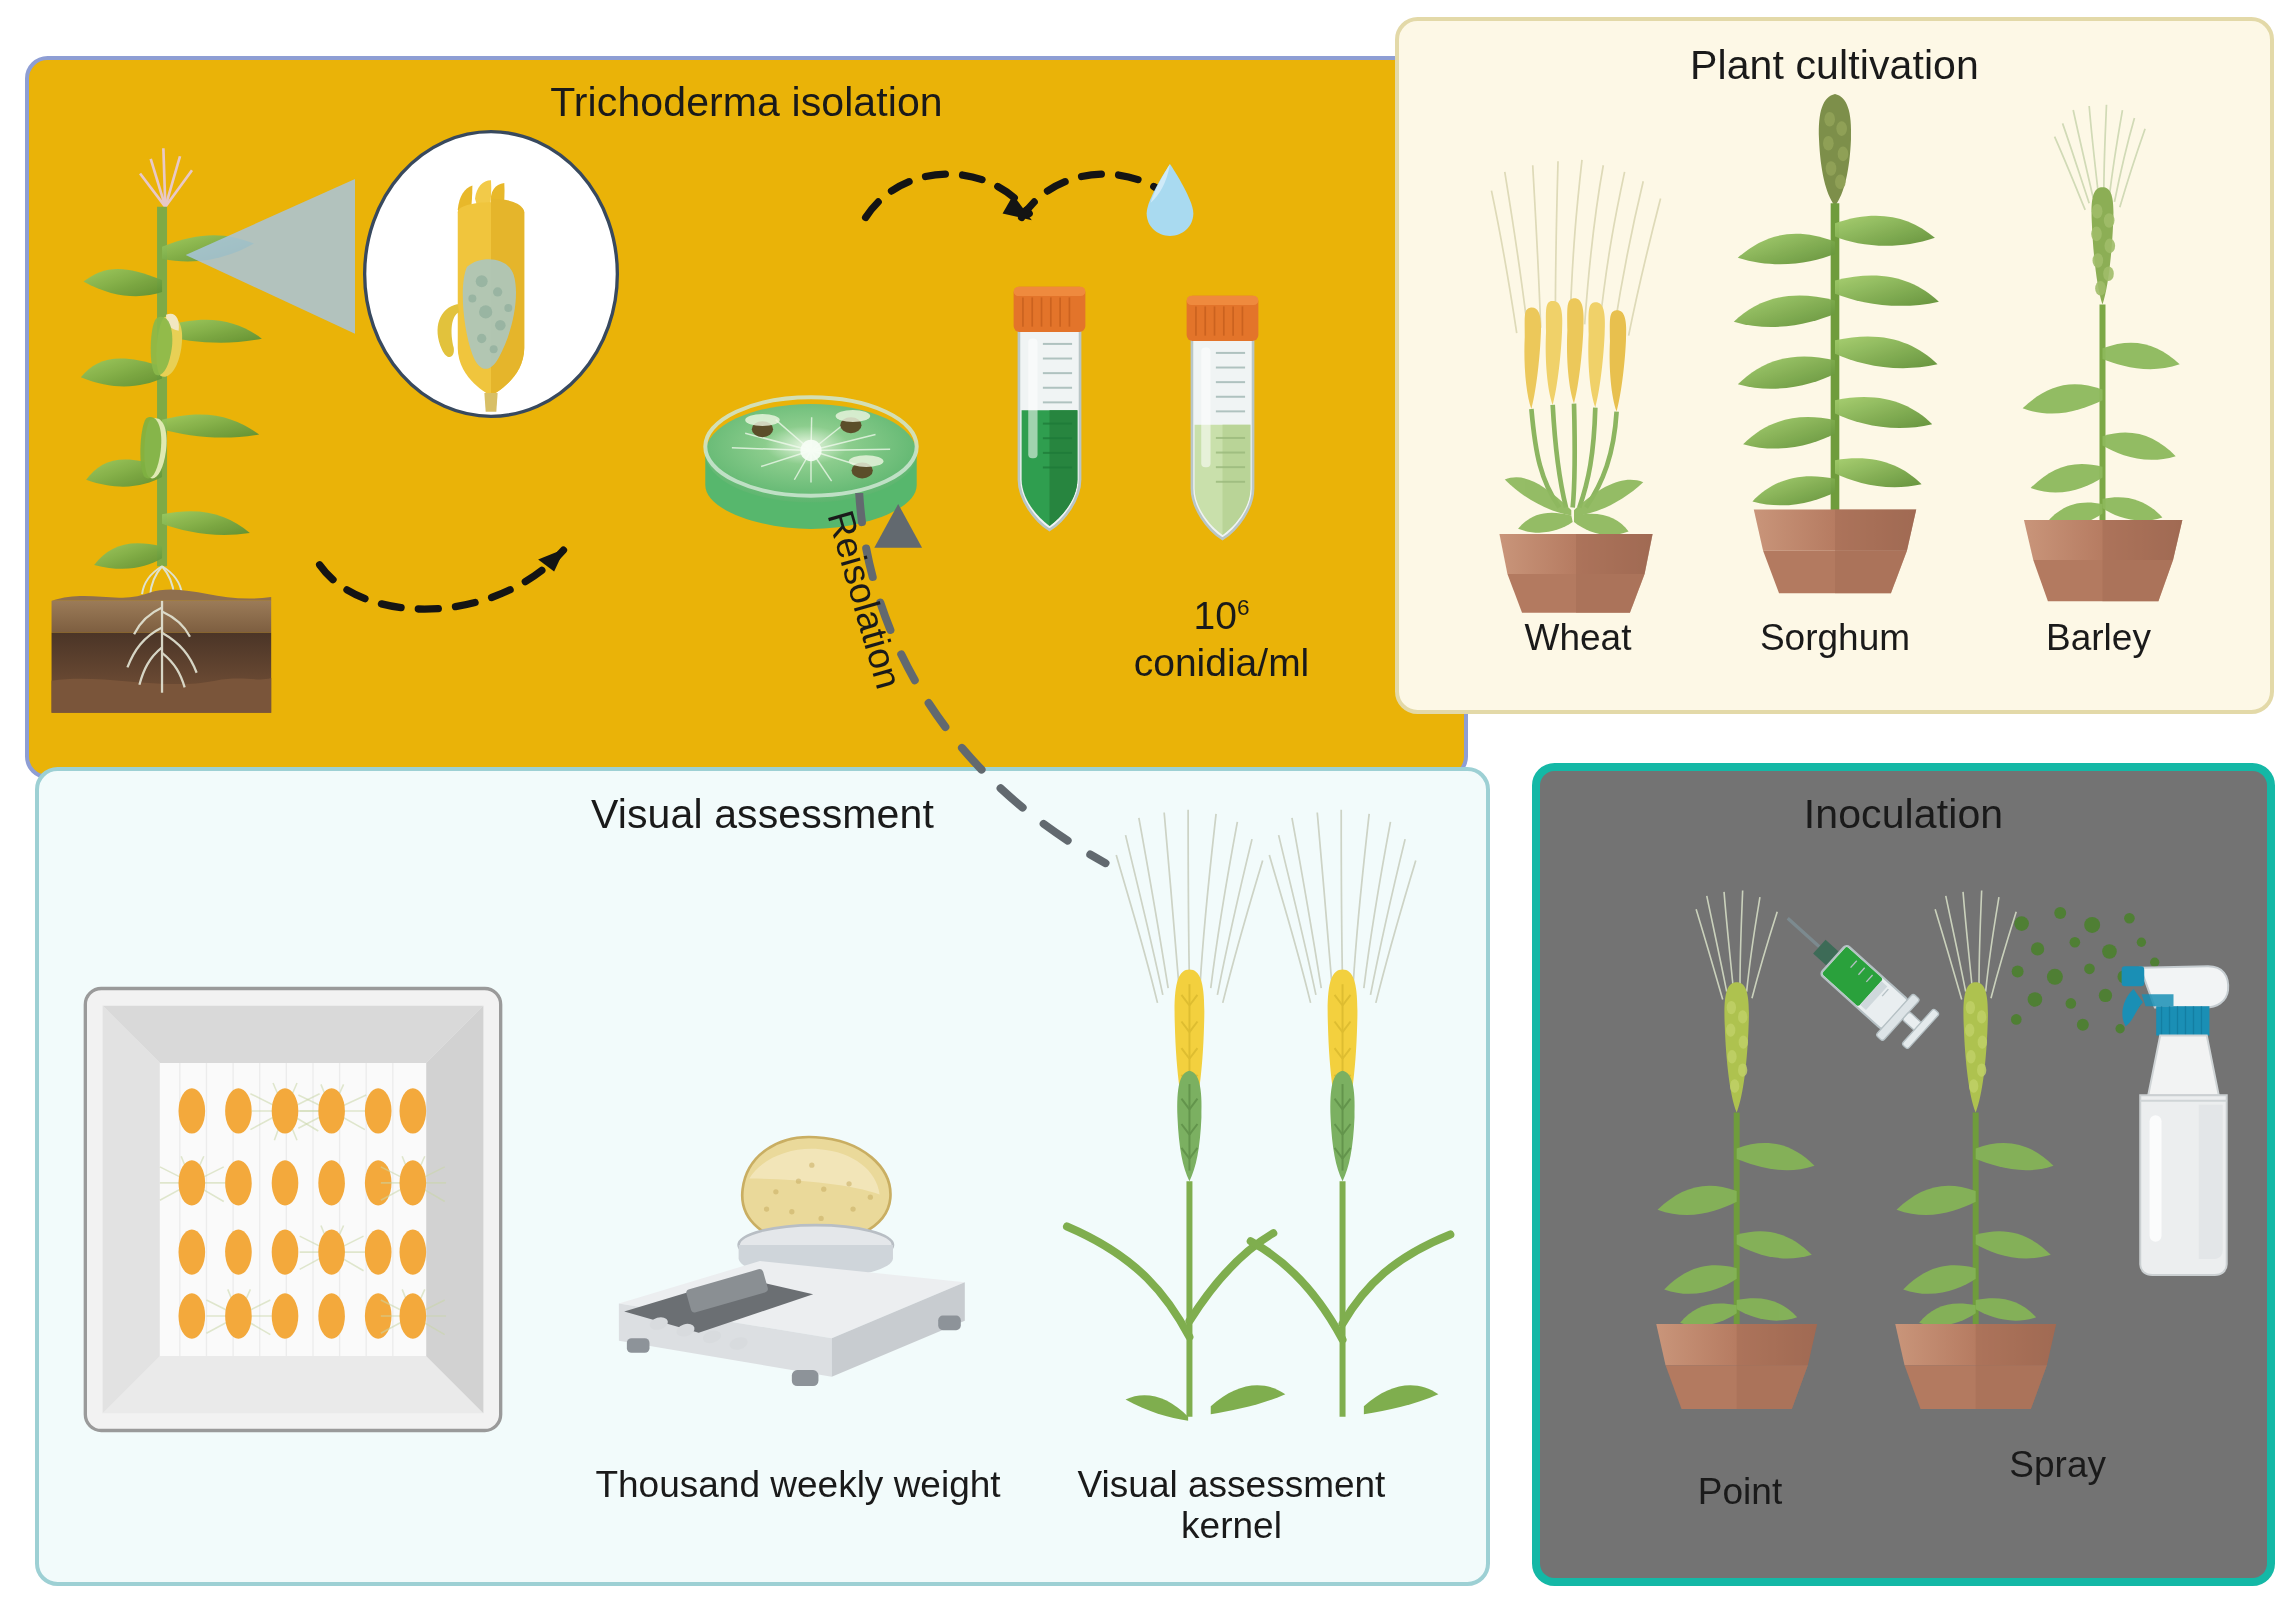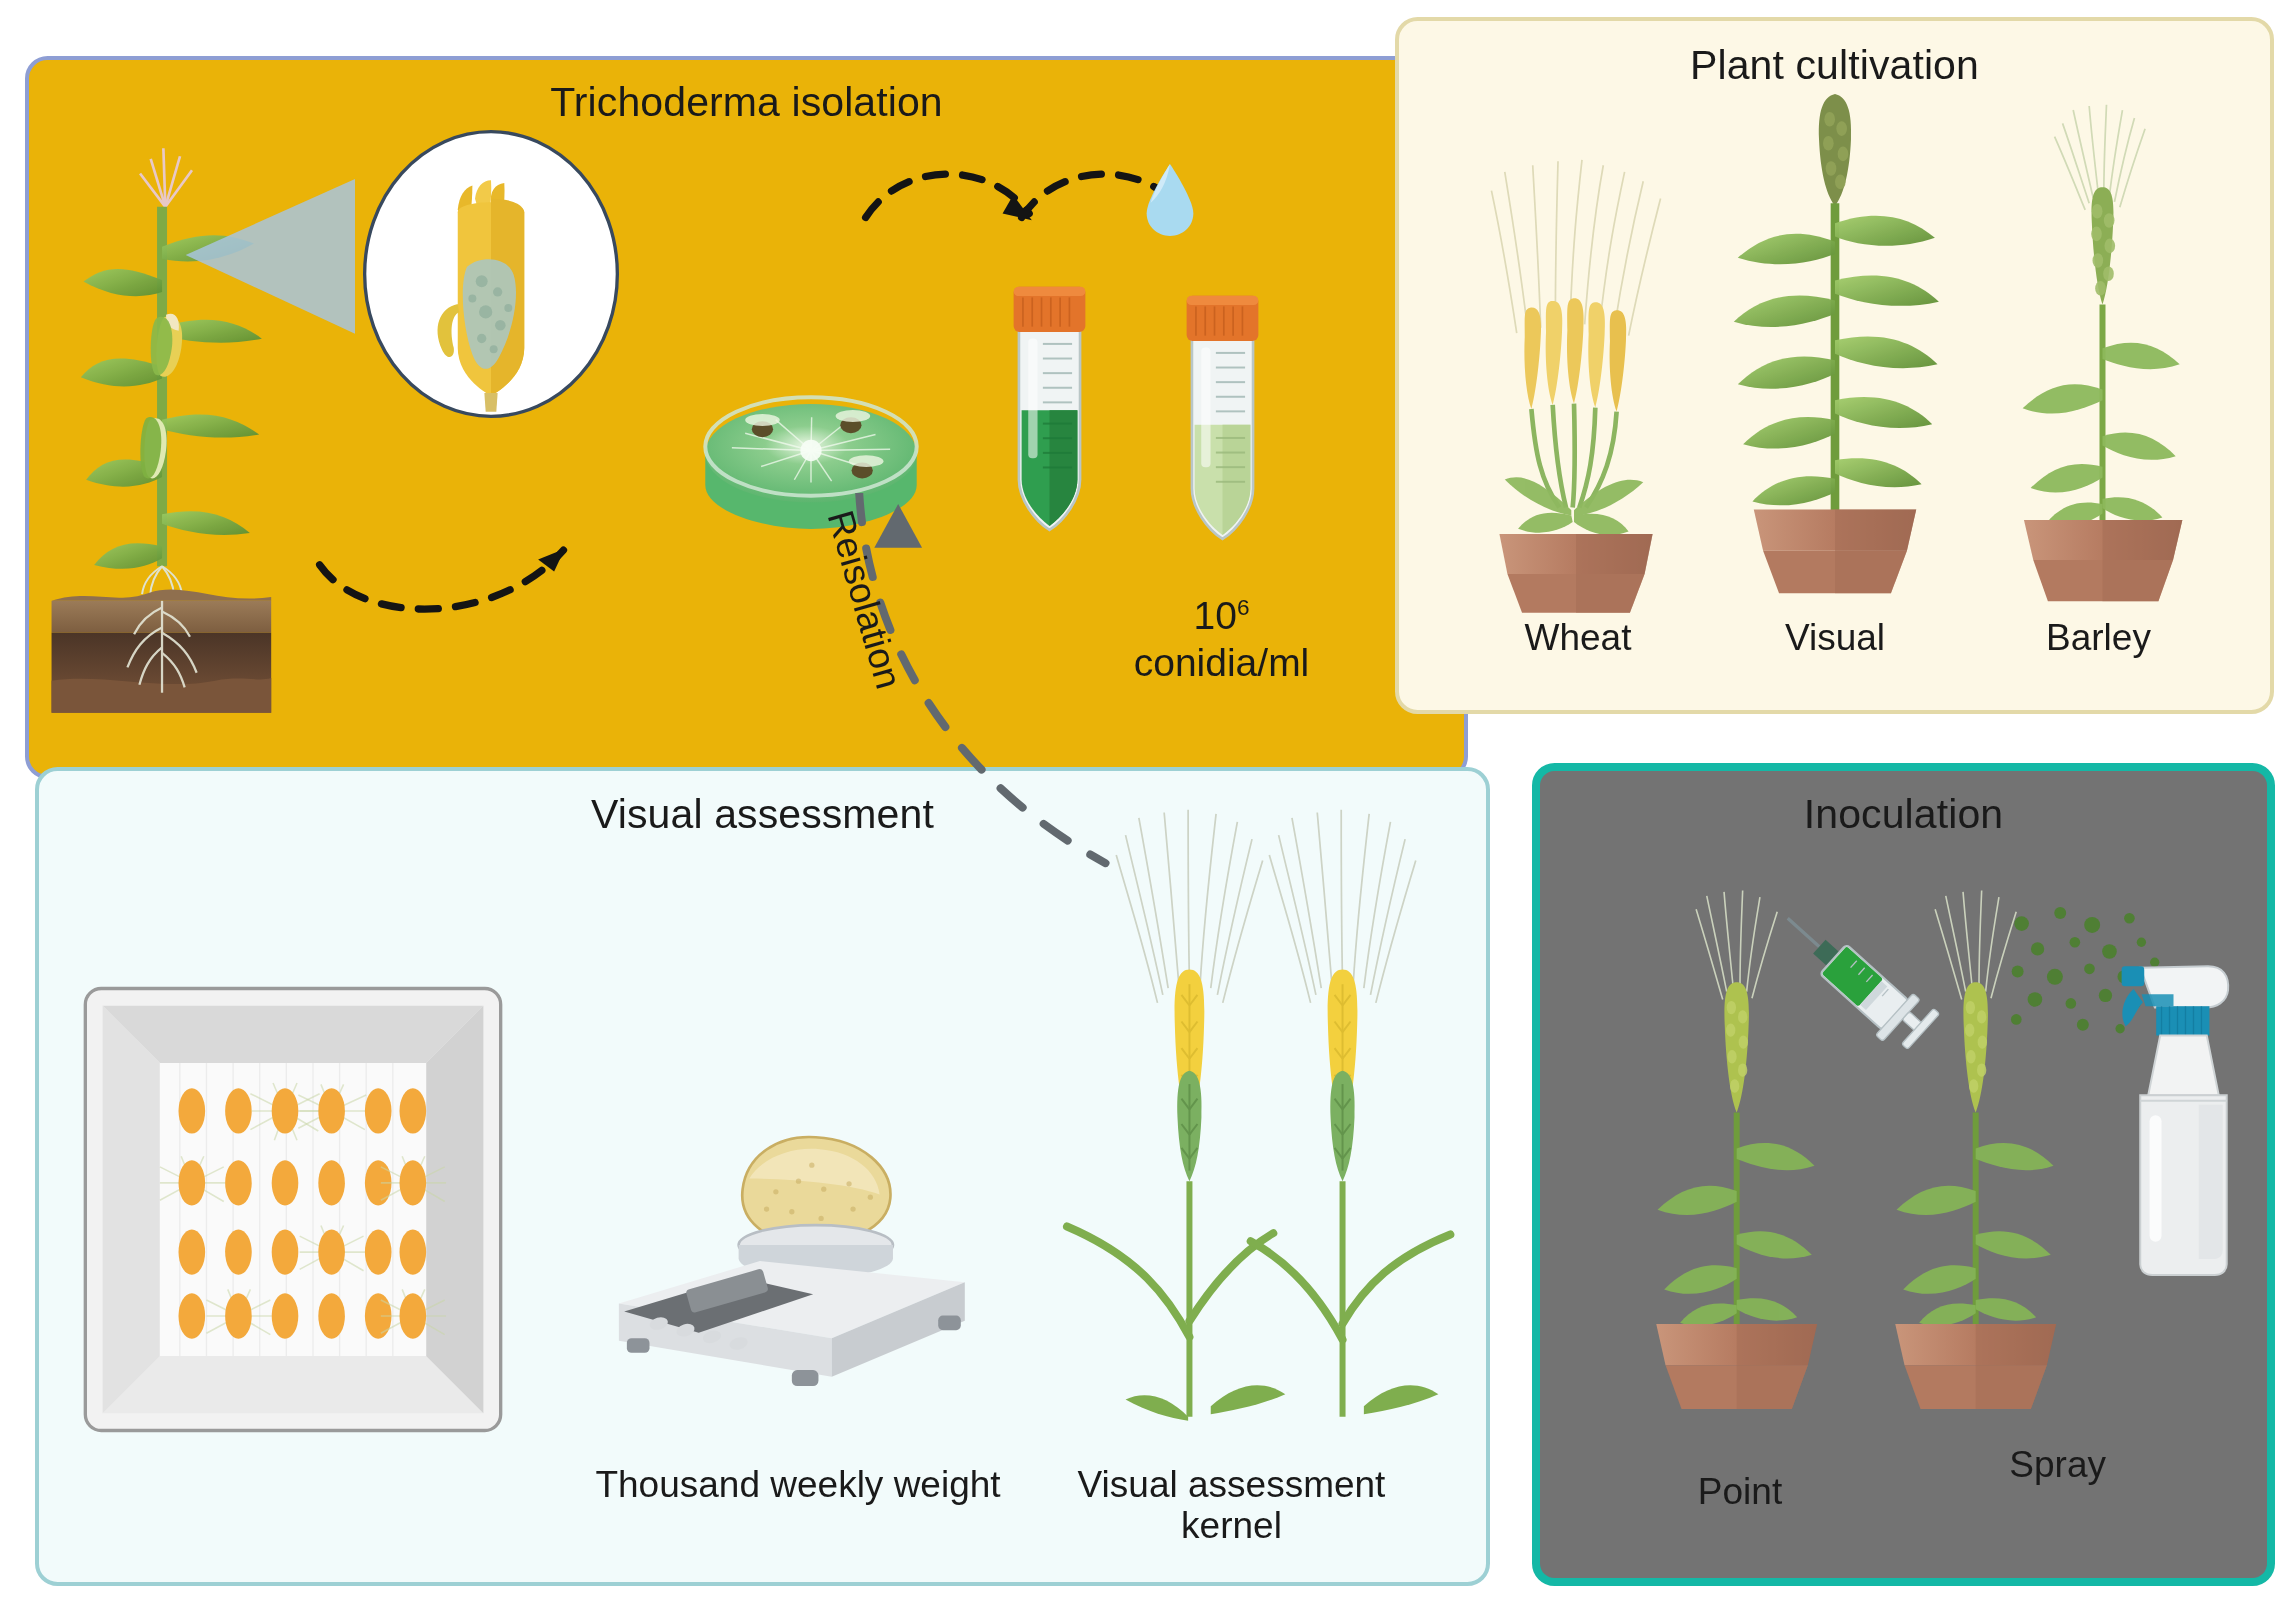--- a/index.html
+++ b/index.html
@@ -360,21 +360,21 @@
         <path d="M180 586 C238 576 280 592 310 622 C258 634 210 620 180 606 Z"></path>
         <path d="M180 614 C124 602 84 618 56 648 C106 662 152 648 180 634 Z"></path>
       </g>
 
       <g>
         <path d="M58 660 L302 660 L288 722 L72 722 Z" fill="url(#potA)"></path>
         <path d="M72 722 L288 722 L264 786 L96 786 Z" fill="#b37a60"></path>
         <path d="M180 660 L302 660 L288 722 L264 786 L180 786 Z" fill="#a46e55" opacity=".55"></path>
       </g>
     </svg>
-    <div class="lbl" style="left:313px;top:596px;width:246px;">Visual</div>
+    <div class="lbl" style="left:313px;top:596px;width:246px;">Sorghum</div>
 
     <svg class="abs" style="left:593px;top:69px;" width="213" height="526" viewBox="0 0 320 790">
 
       <g stroke="#cfd9b4" stroke-width="2.6" fill="none" opacity=".95">
         <path d="M152 162 C140 110 132 76 122 30"></path>
           <path d="M160 158 C154 106 150 72 146 24"></path>
         <path d="M168 158 C168 106 170 72 172 22"></path>
           <path d="M176 162 C182 110 188 76 196 30"></path>
         <path d="M184 168 C194 118 202 84 214 42"></path>
           <path d="M146 170 C130 122 120 90 106 50"></path>

